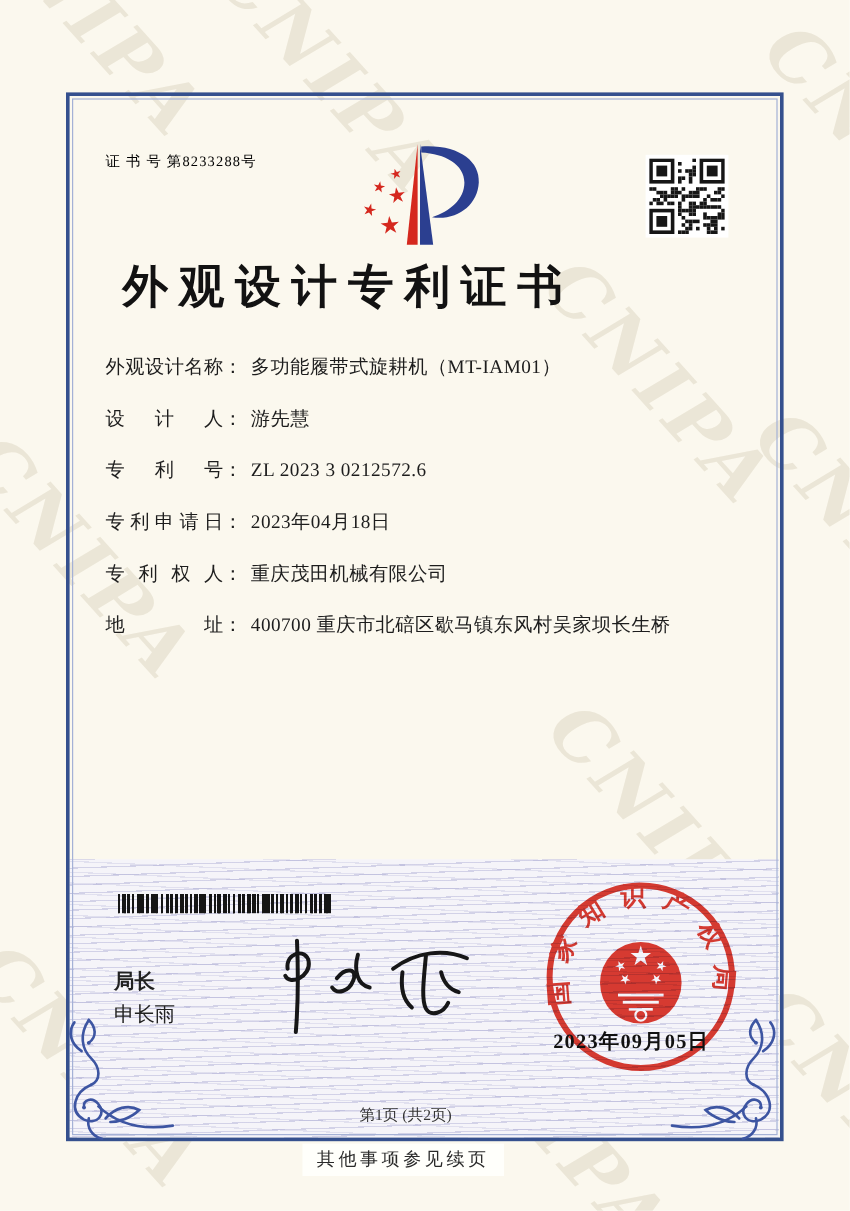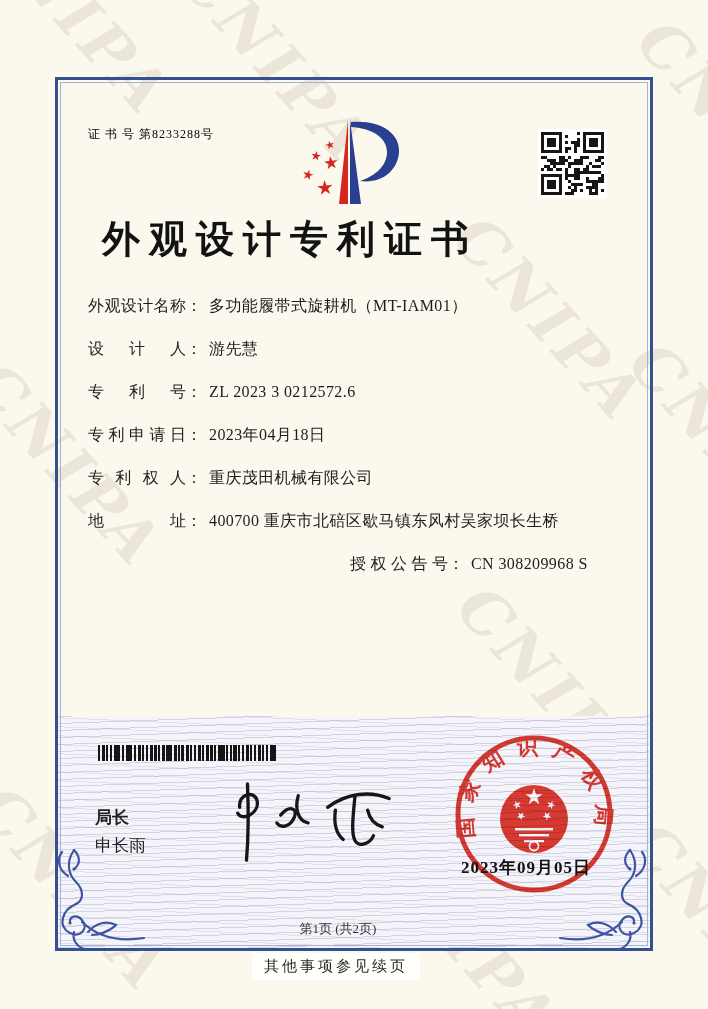--- a/index.html
+++ b/index.html
@@ -278,23 +278,20 @@
 <div class="row" style="top:425px">
   <span class="flabel">专利申请日</span><span class="fcolon">：</span><span class="fvalue">2023年04月18日</span>
 </div>
 <div class="row" style="top:468px">
   <span class="flabel">专利权人</span><span class="fcolon">：</span><span class="fvalue">重庆茂田机械有限公司</span>
 </div>
 <div class="row" style="top:511px">
   <span class="flabel">地址</span><span class="fcolon">：</span><span class="fvalue">400700 重庆市北碚区歇马镇东风村吴家坝长生桥</span>
 </div>
 <div class="row" style="top:554px">
-  <span class="pair2">
-    <span class="flabel">授权公告号</span><span class="fcolon">：</span><span class="fvalue">CN 308209968 S</span>
-  </span>
 </div>
 
 <div class="paras">
 </div>
 
 <div class="abs barcode"></div>
 
 <div class="abs sig-title">局长</div>
 <div class="abs sig-name">申长雨</div>
 <svg class="abs sig-script" width="196" height="84" viewBox="0 0 200 86">

